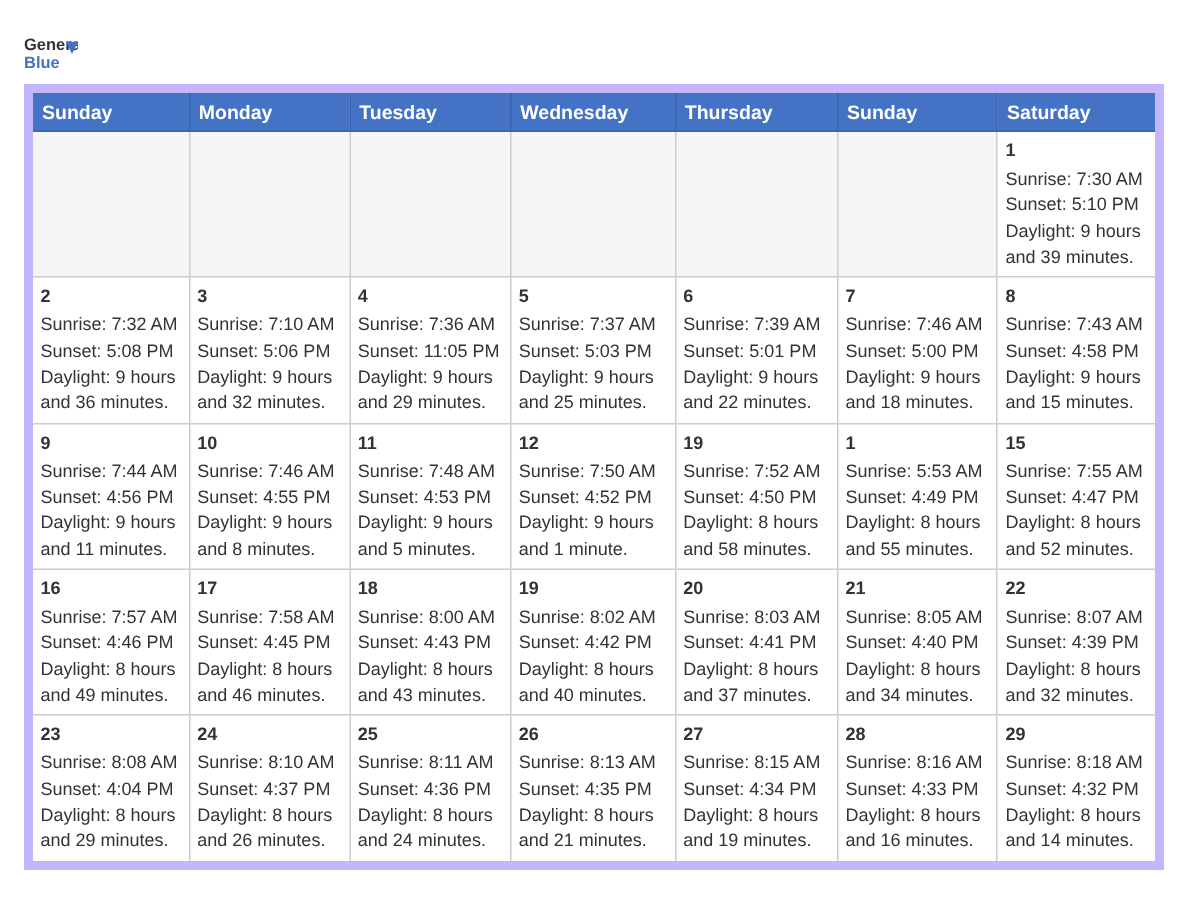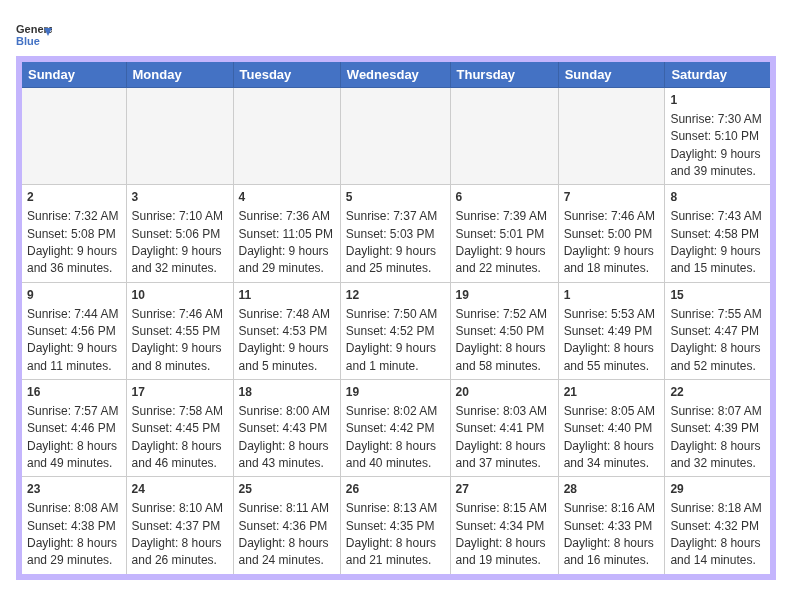--- a/index.html
+++ b/index.html
@@ -256,21 +256,21 @@
           <span class="day-number">22</span>
           <div class="day-info">Sunrise: 8:07 AM
 Sunset: 4:39 PM
 Daylight: 8 hours and 32 minutes.</div>
         </td>
       </tr>
       <tr>
         <td>
           <span class="day-number">23</span>
           <div class="day-info">Sunrise: 8:08 AM
-Sunset: 4:38 PM
+Sunset: 4:04 PM
 Daylight: 8 hours and 29 minutes.</div>
         </td>
         <td>
           <span class="day-number">24</span>
           <div class="day-info">Sunrise: 8:10 AM
 Sunset: 4:37 PM
 Daylight: 8 hours and 26 minutes.</div>
         </td>
         <td>
           <span class="day-number">25</span>

